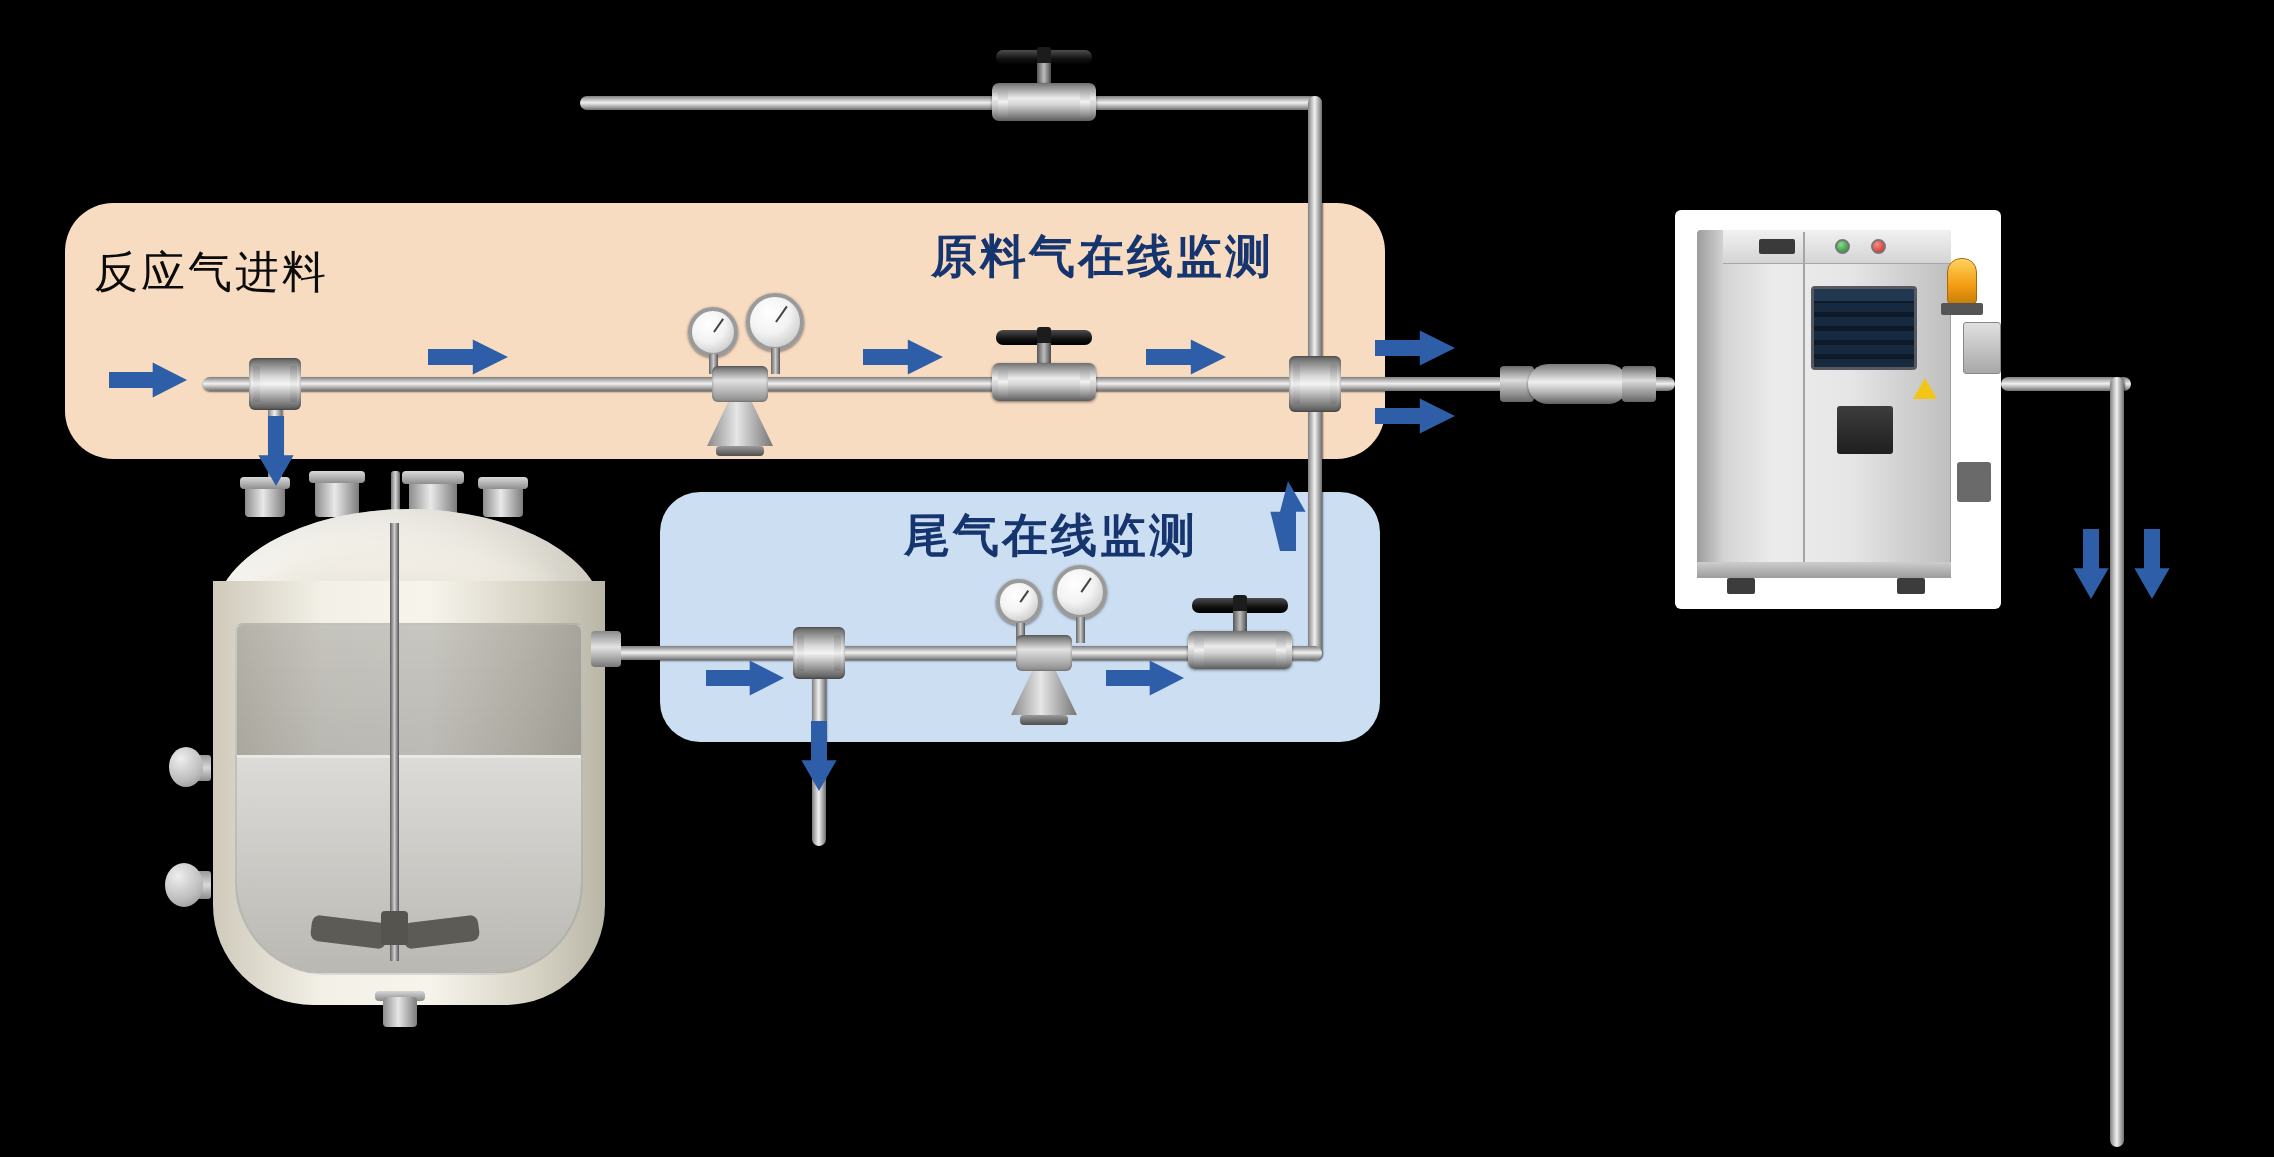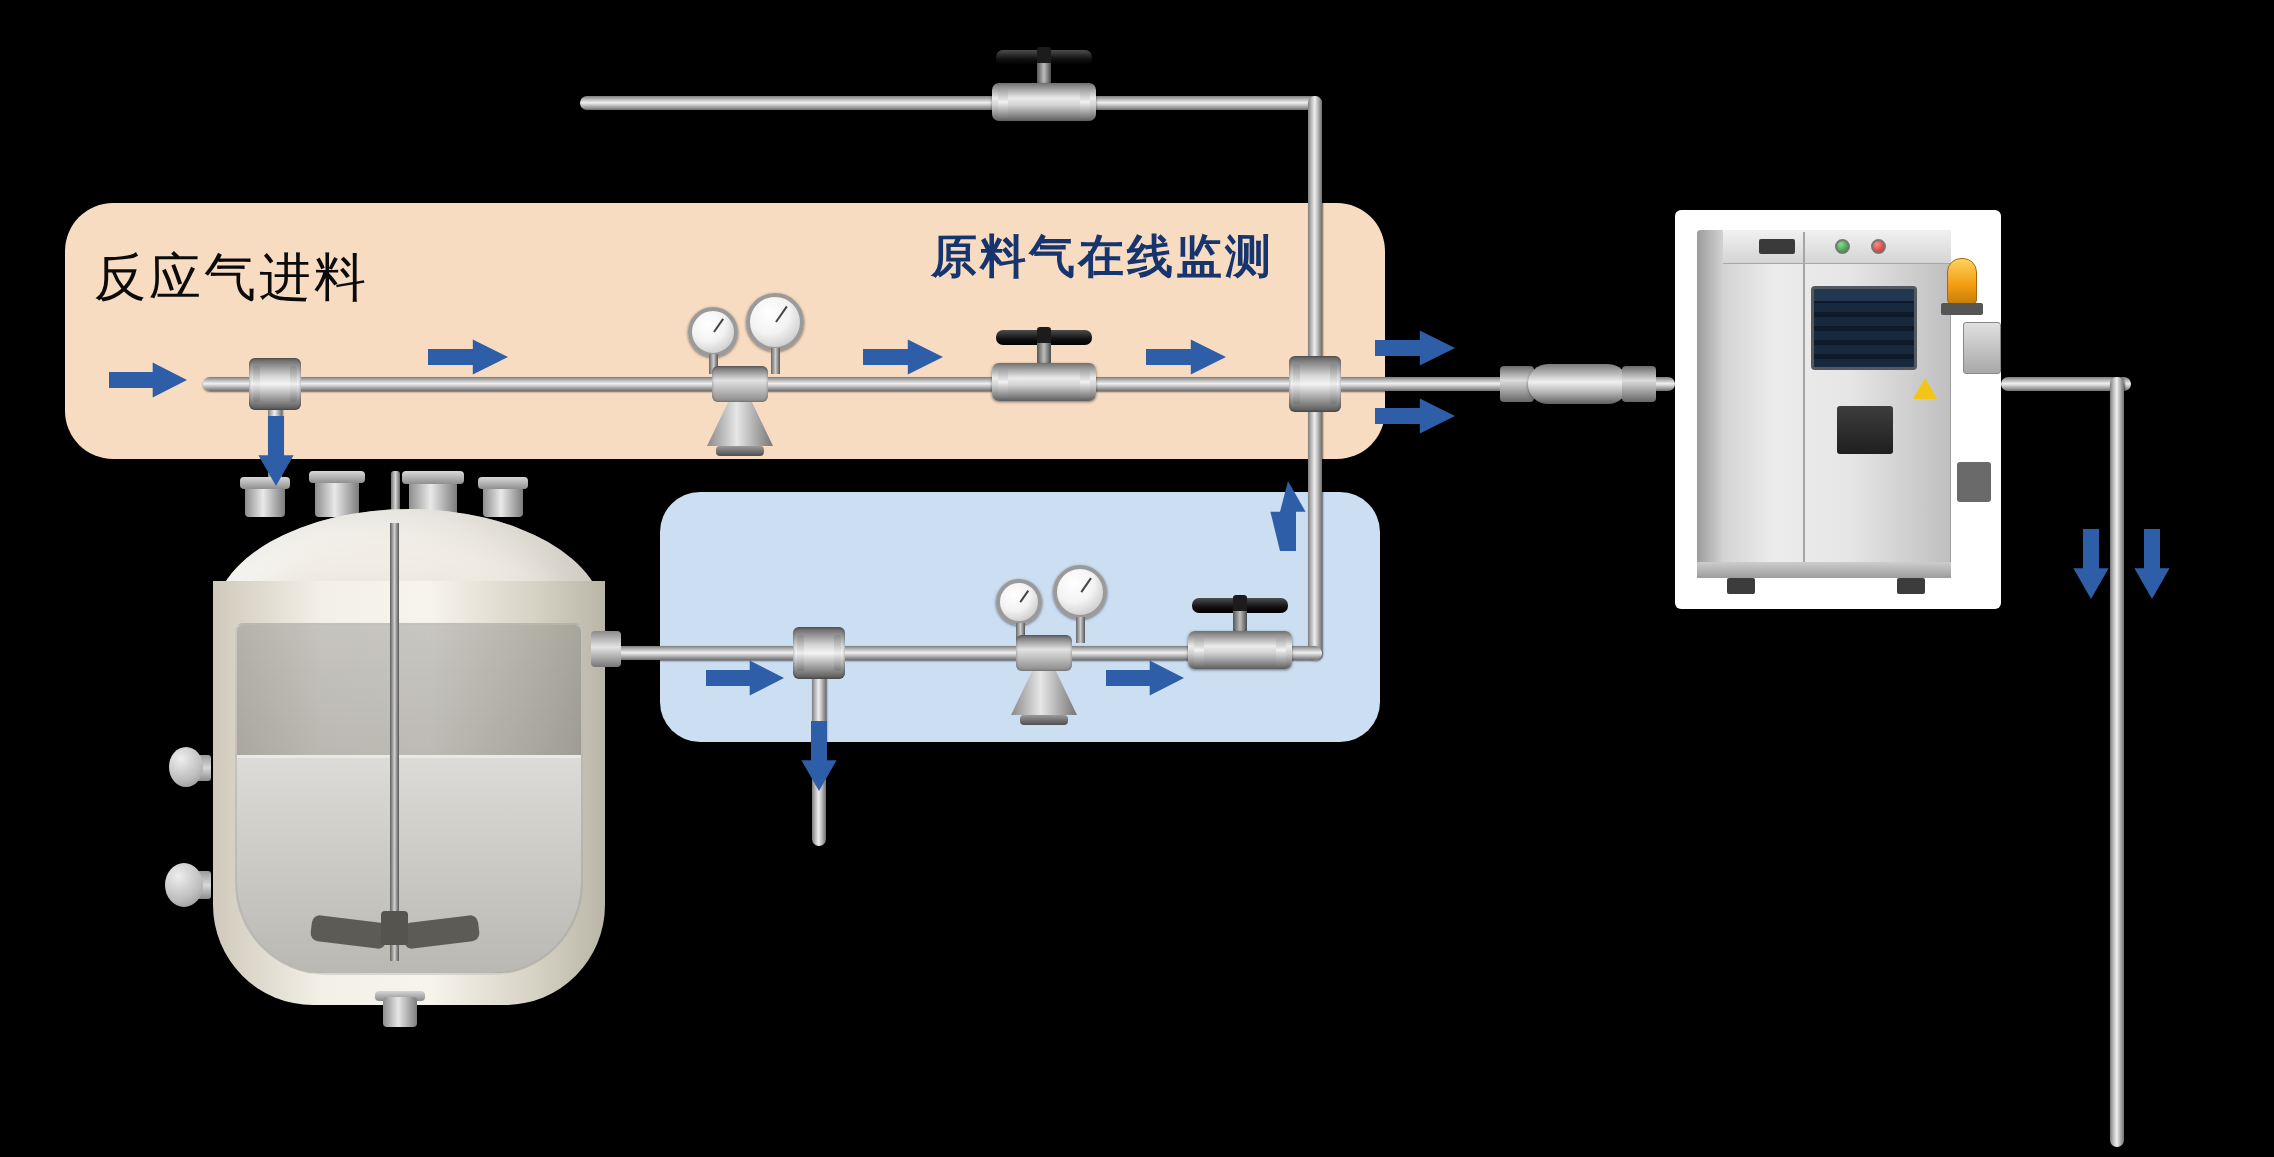--- a/index.html
+++ b/index.html
@@ -7,21 +7,21 @@
     position:relative; width:2274px; height:1157px; overflow:hidden;
     background: var(--background, #000);
     font-family: "DejaVu Sans", "Liberation Sans", sans-serif;
   }
   .stage * { box-sizing:border-box; }
 
   
   .zone { position:absolute; border-radius:48px; }
 
   
-  .feed-label { position:absolute; color:#0b0b0b; font-size:52px; letter-spacing:3px; }
+  .feed-label { position:absolute; color:#0b0b0b; font-size:44px; letter-spacing:3px; }
   .zone-title { position:absolute; color:var(--navy,#16356e); font-size:46px; font-weight:bold; letter-spacing:3px; }
 
   
   .pipe-h { position:absolute; height:14px; border-radius:7px;
     background:linear-gradient(180deg,#7e7e7e 0%,#c9c9c9 30%,#f0f0f0 48%,#b5b5b5 72%,#6f6f6f 100%);
     box-shadow:0 1px 2px rgba(0,0,0,.55); }
   .pipe-v { position:absolute; width:14px; border-radius:7px;
     background:linear-gradient(90deg,#7e7e7e 0%,#c9c9c9 30%,#f0f0f0 48%,#b5b5b5 72%,#6f6f6f 100%);
     box-shadow:1px 0 2px rgba(0,0,0,.55); }
 
@@ -147,20 +147,21 @@
 </head>
 <body>
 
 <div class="stage">
 
   <div class="zone" style="left:65px; top:203px; width:1320px; height:256px; background:var(--zone-feed-bg,#f8dcc2);"></div>
   <div class="zone" style="left:660px; top:492px; width:720px; height:250px; border-radius:40px; background:var(--zone-tail-bg,#ccdef2);"></div>
 
   <div class="feed-label" style="left:94px; top:243px;">反应气进料</div>
   <div class="zone-title" style="left:899px; top:226px;margin-left:32px;">原料气在线监测</div>
+  <div class="zone-title" style="left:904px; top:505px;">尾气在线监测</div>
 
   <div class="pipe-h" style="left:580px; top:96px; width:742px;"></div>
   <div class="pipe-v" style="left:1308px; top:96px; height:565px;"></div>
   <div class="pipe-h" style="left:203px; top:377px; width:1472px;"></div>
   <div class="pipe-v" style="left:268px; top:377px; height:140px;"></div>
   <div class="pipe-h" style="left:600px; top:646px; width:722px;"></div>
   <div class="pipe-v" style="left:812px; top:646px; height:200px;"></div>
   <div class="pipe-h" style="left:2001px; top:377px; width:130px;"></div>
   <div class="pipe-v" style="left:2110px; top:377px; height:770px;"></div>
 

